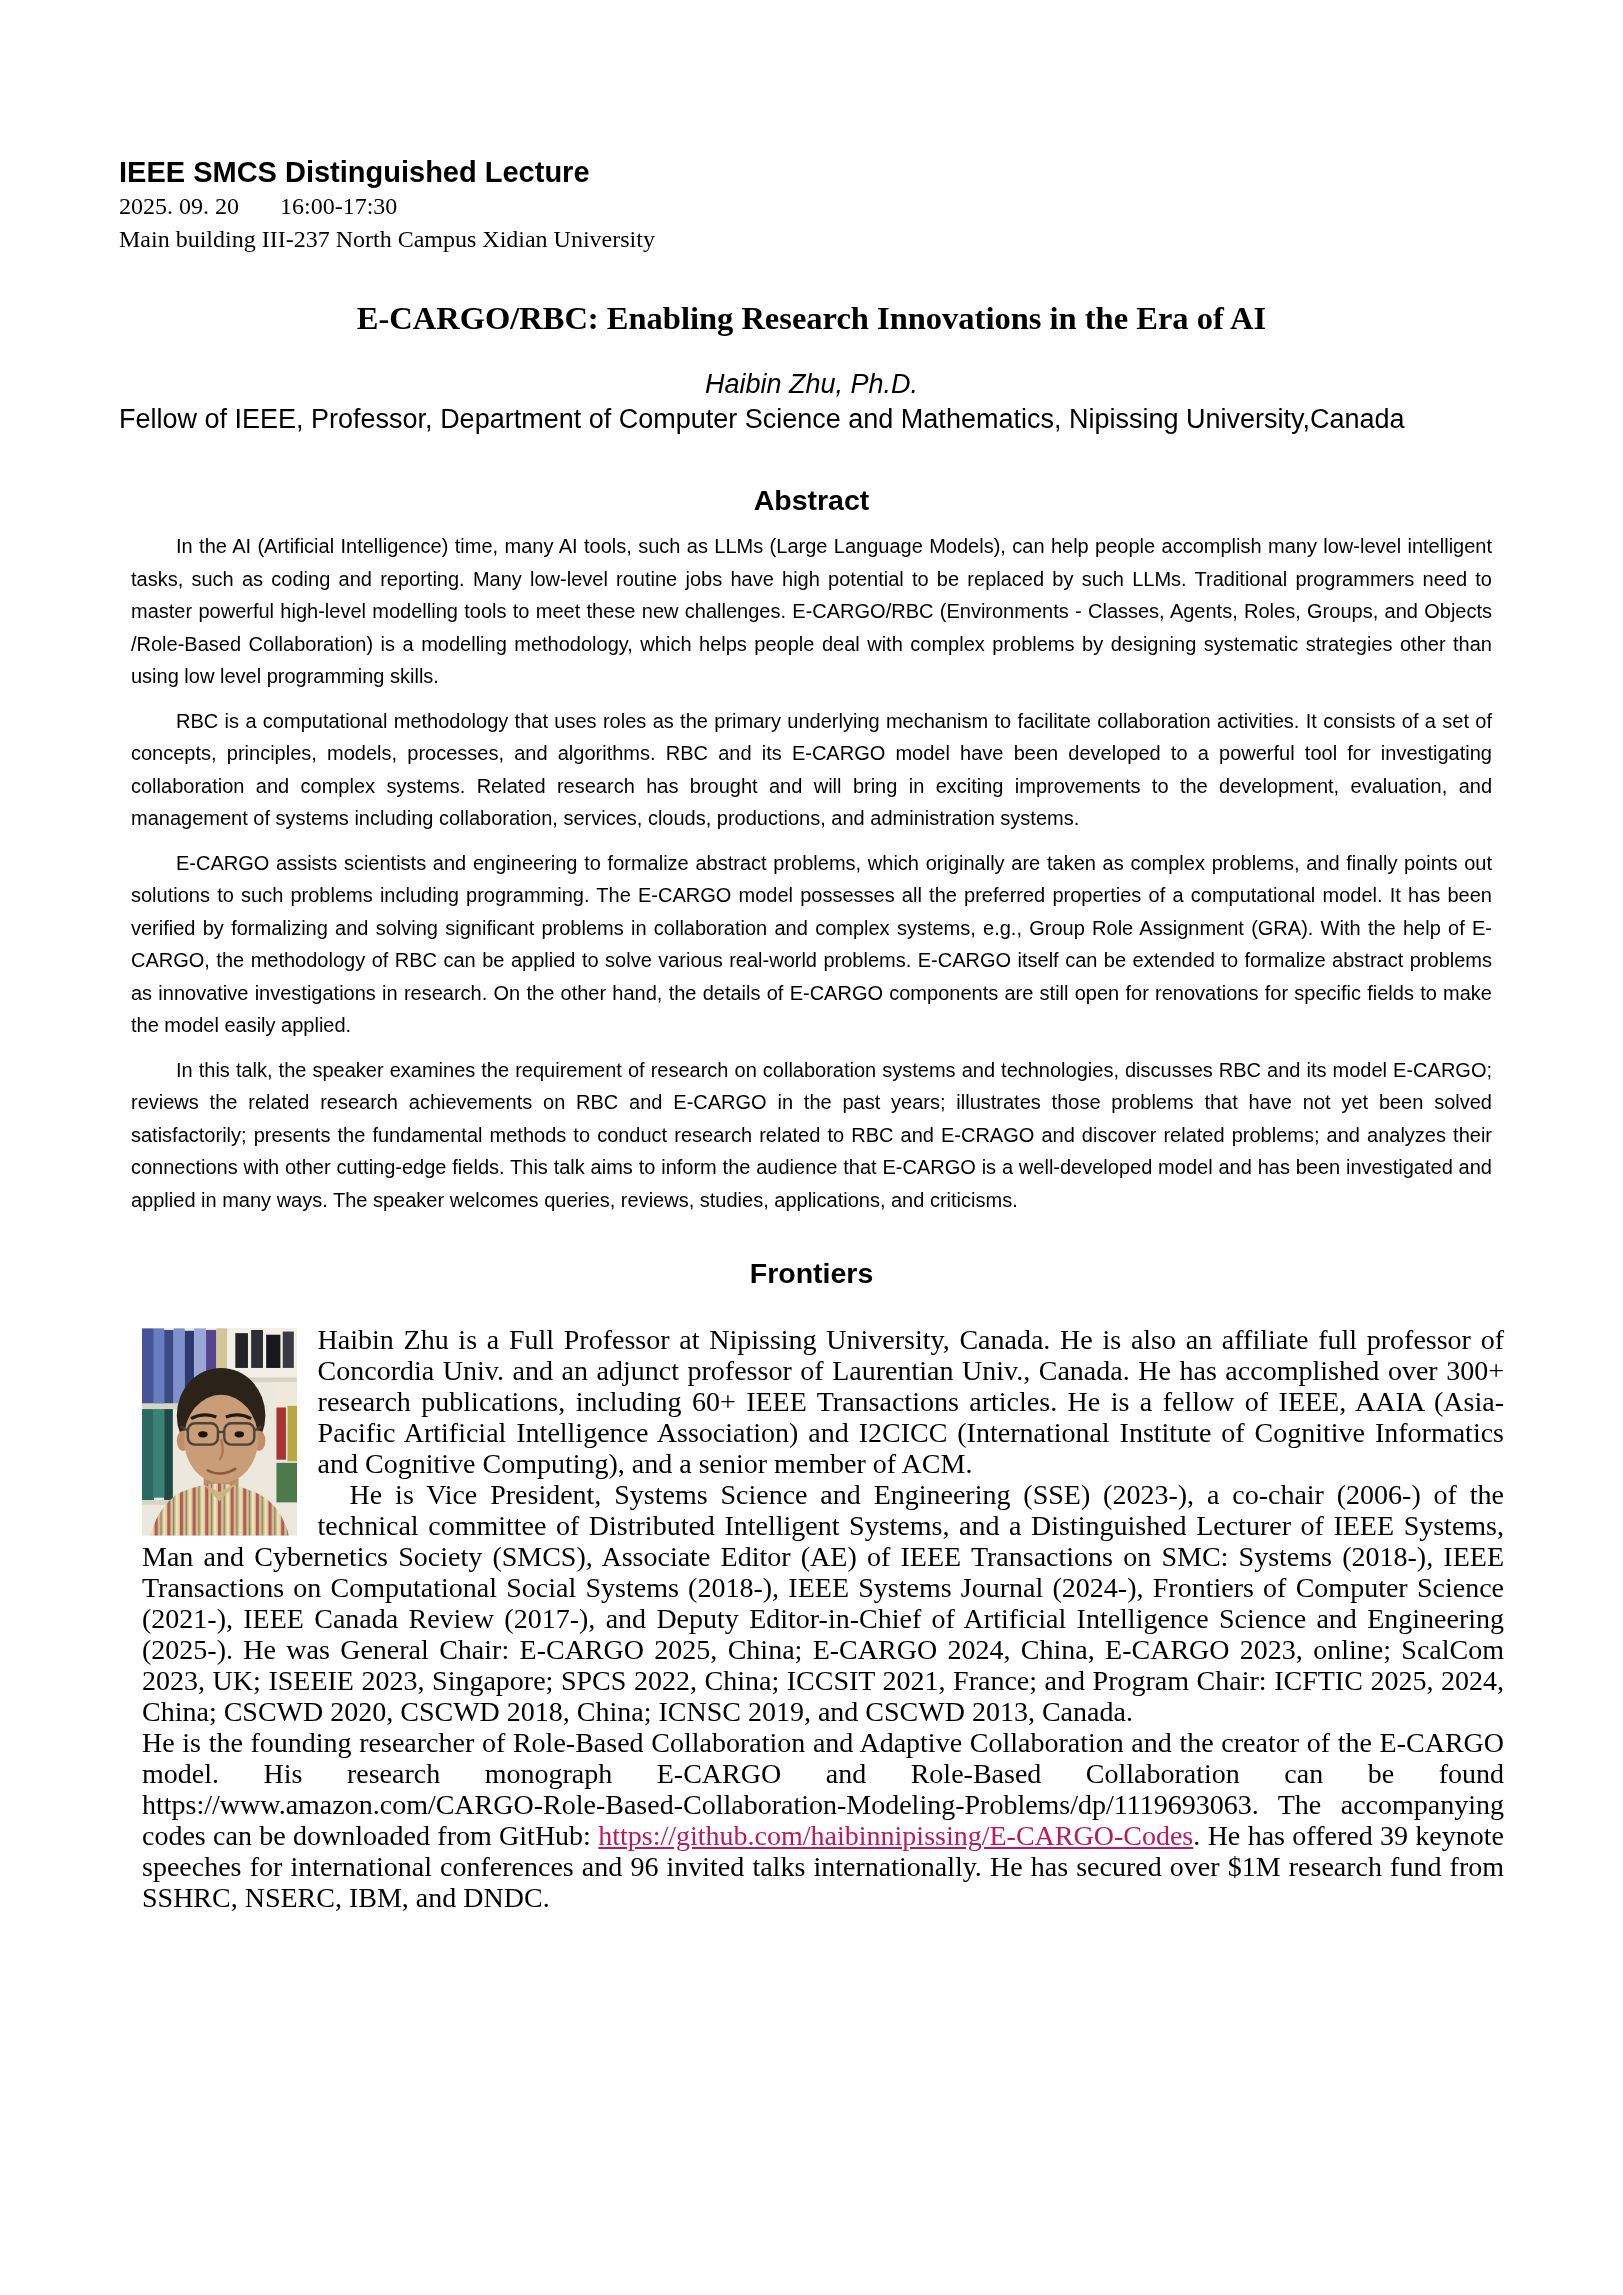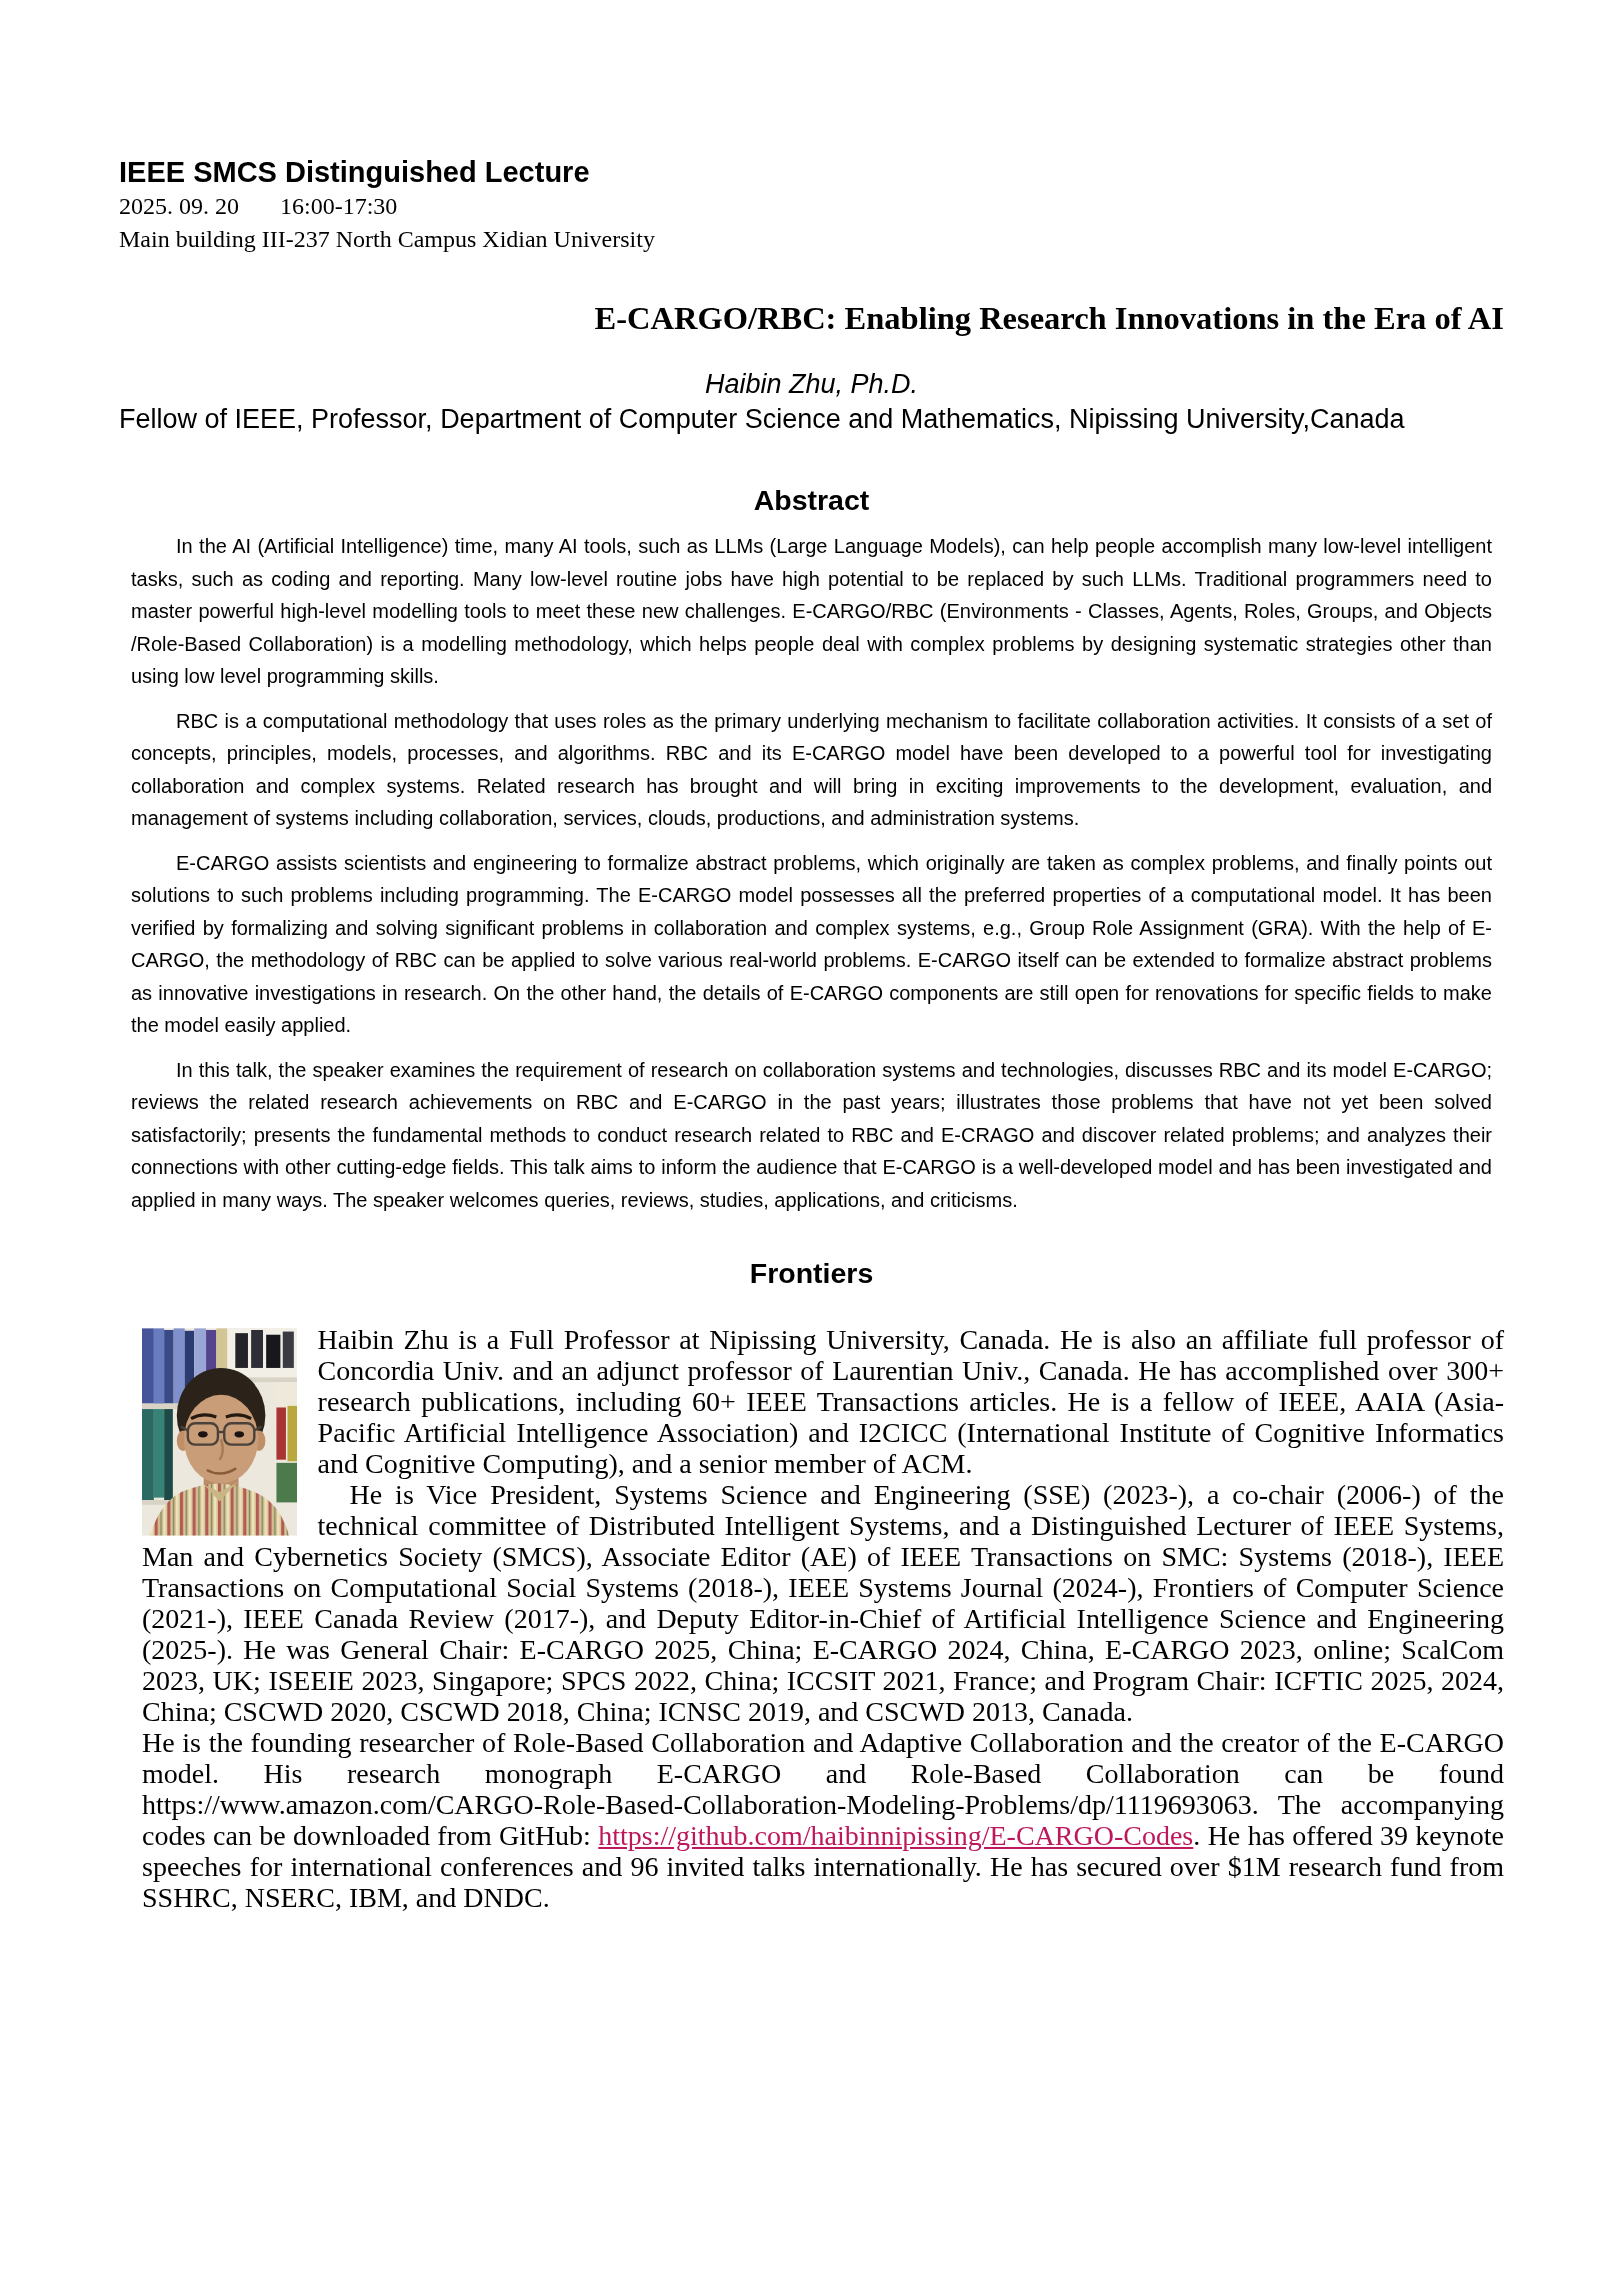--- a/index.html
+++ b/index.html
@@ -30,21 +30,21 @@
     font-size: 24px;
     line-height: 33px;
   }
   .event-datetime .time { margin-left: 41px; }
   
   .talk-title {
     font-family: "Liberation Serif", serif;
     font-weight: bold;
     font-size: 32.5px;
     line-height: 38px;
-    text-align: right;
+    text-align: center;
     margin: 43px 0 0 0;
   }
   .speaker-name {
     font-family: "Liberation Sans", sans-serif;
     font-size: 27px;
     line-height: 35px;
     text-align: center;
     margin-top: 30px;
     font-style: italic;
   }

